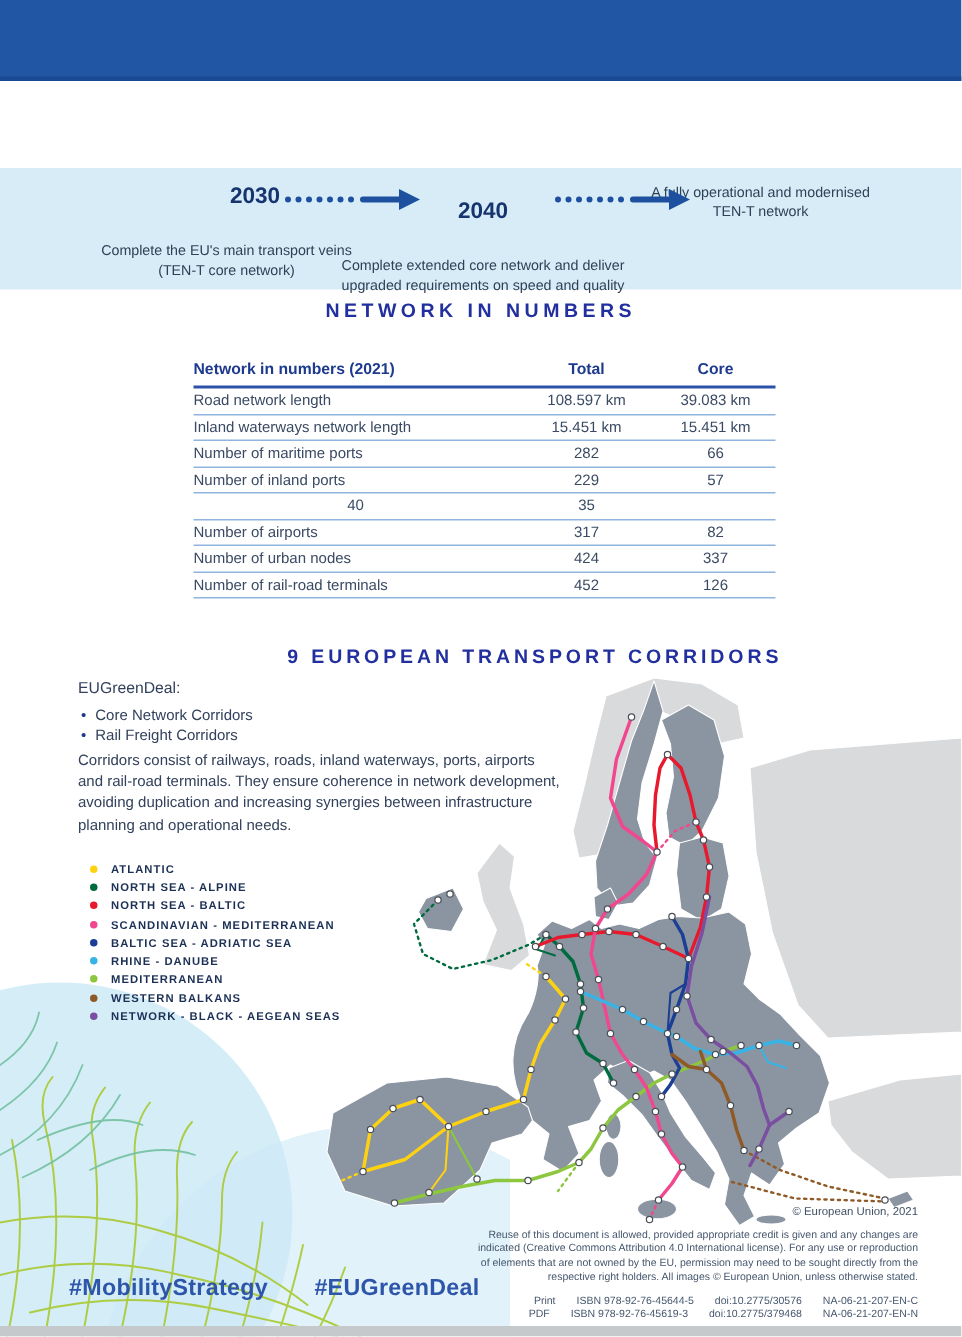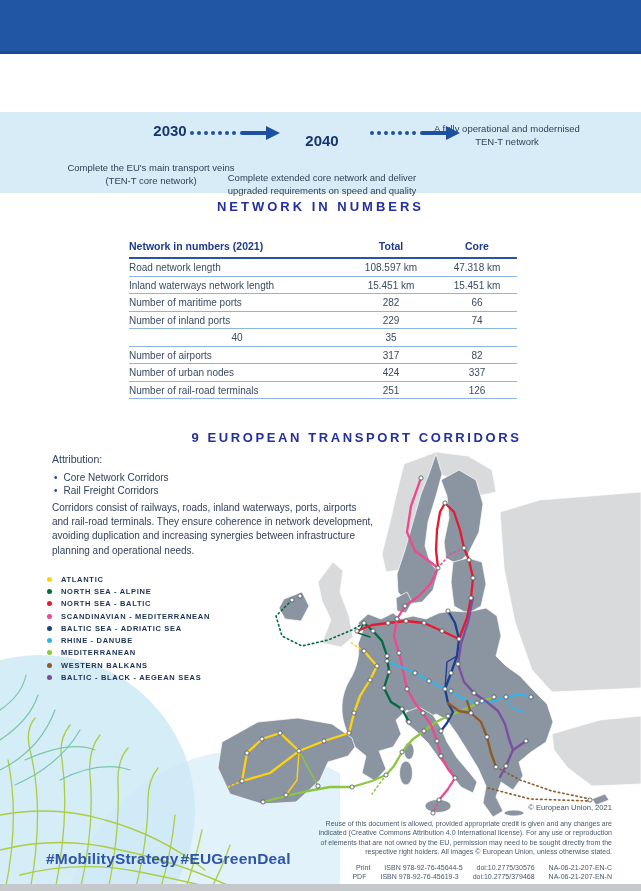--- a/index.html
+++ b/index.html
@@ -33,29 +33,29 @@
   .thead{display:grid;grid-template-columns:1fr 92px 80px;font-weight:bold;color:#1d3a8f;
     font-size:10.5px;padding:3px 0 5px;border-bottom:2px solid #2a52a8;}
   .trow{display:grid;grid-template-columns:1fr 92px 80px;padding:3px 0 3px;border-bottom:1.5px solid #8fb4dd;align-items:center;height:10.5px;}
   .num{text-align:center;}
   
   #integrating{position:absolute;left:52px;top:453px;font-size:10.5px;color:#33415c;}
   #bullets{position:absolute;left:54px;top:471px;font-size:10px;color:#33415c;line-height:13px;}
   .bullet-dot{color:#1d3a8f;margin-right:6px;font-size:10px;}
   #corridor-paragraph{position:absolute;left:52px;top:501px;width:322px;font-size:10px;line-height:1.42;color:#33415c;}
   
-  #legend{position:absolute;left:47px;top:573px;z-index:3;}
+  #legend{position:absolute;left:60px;top:573px;z-index:3;}
   .leg-row{display:flex;align-items:center;height:12.3px;}
   .leg-dot{width:5px;height:5px;border-radius:50%;margin-right:9px;flex:none;}
   .leg-label{font-size:7.5px;font-weight:bold;letter-spacing:0.7px;color:#1c3055;white-space:nowrap;}
   
   #map{position:absolute;left:200px;top:450px;width:441px;height:368px;z-index:1;}
   #deco{position:absolute;left:0;top:600px;width:340px;height:291px;z-index:0;}
   
-  #hashtags{position:absolute;left:46px;top:850px;display:flex;gap:2px;z-index:3;
+  #hashtags{position:absolute;left:46px;top:850px;display:flex;gap:31px;z-index:3;
     font-size:15.5px;font-weight:bold;color:#2d55a9;letter-spacing:0.2px;}
   
   #footer{position:absolute;right:29px;top:803px;width:390px;text-align:right;color:#46576d;z-index:2;}
   #copyright{font-size:7.6px;margin-bottom:7px;color:#3f5064;}
   .reuse-line{font-size:7px;line-height:1.34;}
   #pubs{margin-top:7px;display:flex;flex-direction:column;gap:2.5px;align-items:flex-end;}
   .pub-row{display:flex;gap:14px;font-size:7px;justify-content:flex-end;}
   #bottomstrip{position:absolute;left:0;top:884px;width:641px;height:7px;background:#c6c9cb;z-index:4;}
   
   .eu{fill:#8b95a1;}
@@ -120,39 +120,39 @@
   <div class="thead">
     <span>Network in numbers (2021)</span>
     <span class="num">Total</span>
     <span class="num">Core</span>
   </div>
   <div>
 
   <div class="trow">
     <span>Road network length</span>
     <span class="num">108.597 km</span>
-    <span class="num">47.318 km</span>
+    <span class="num">39.083 km</span>
   </div>
 
   <div class="trow">
     <span>Inland waterways network length</span>
     <span class="num">15.451 km</span>
     <span class="num">15.451 km</span>
   </div>
 
   <div class="trow">
     <span>Number of maritime ports</span>
     <span class="num">282</span>
     <span class="num">66</span>
   </div>
 
   <div class="trow">
     <span>Number of inland ports</span>
     <span class="num">229</span>
-    <span class="num">74</span>
+    <span class="num">57</span>
   </div>
 
   <div class="trow">
     <span class="num">40</span>
     <span class="num">35</span>
   </div>
 
   <div class="trow">
     <span>Number of airports</span>
     <span class="num">317</span>
@@ -160,28 +160,28 @@
   </div>
 
   <div class="trow">
     <span>Number of urban nodes</span>
     <span class="num">424</span>
     <span class="num">337</span>
   </div>
 
   <div class="trow">
     <span>Number of rail-road terminals</span>
-    <span class="num">251</span>
+    <span class="num">452</span>
     <span class="num">126</span>
   </div>
 </div>
 </div>
 
 <div class="section-title" id="corridors-title">9 EUROPEAN TRANSPORT CORRIDORS</div>
-<div id="integrating">Attribution:</div>
+<div id="integrating">EUGreenDeal:</div>
 <div id="bullets">
   <div><span class="bullet-dot">•</span><span>Core Network Corridors</span></div>
   <div><span class="bullet-dot">•</span><span>Rail Freight Corridors</span></div>
 </div>
 <div id="corridor-paragraph">Corridors consist of railways, roads, inland waterways, ports, airports and rail-road terminals. They ensure coherence in network development, avoiding duplication and increasing synergies between infrastructure planning and operational needs.</div>
 
 <div id="legend">
   <div class="leg-row">
     <span class="leg-dot" style="background: rgb(255, 210, 17);"></span>
     <span class="leg-label">ATLANTIC</span>
@@ -217,21 +217,21 @@
     <span class="leg-label">MEDITERRANEAN</span>
   </div>
 
   <div class="leg-row">
     <span class="leg-dot" style="background: rgb(143, 90, 38);"></span>
     <span class="leg-label">WESTERN BALKANS</span>
   </div>
 
   <div class="leg-row">
     <span class="leg-dot" style="background: rgb(122, 78, 160);"></span>
-    <span class="leg-label">BALTIC - BLACK - AEGEAN SEAS</span>
+    <span class="leg-label">NETWORK - BLACK - AEGEAN SEAS</span>
   </div>
 </div>
 
 <svg id="deco" viewBox="0 0 340 291">
   <circle cx="40" cy="210" r="155" fill="#cdeaf6" opacity="0.85"></circle>
   <circle cx="250" cy="335" r="185" fill="#cdeaf6" opacity="0.6"></circle>
   <g fill="none" stroke-linecap="round" stroke="#a9c930" stroke-width="1.3" opacity="0.9">
     <path d="M5,291 Q20,220 8,160"></path>
     <path d="M30,291 Q45,210 30,150 Q25,130 35,118"></path>
     <path d="M55,291 Q70,215 62,160 Q58,140 70,125"></path>

